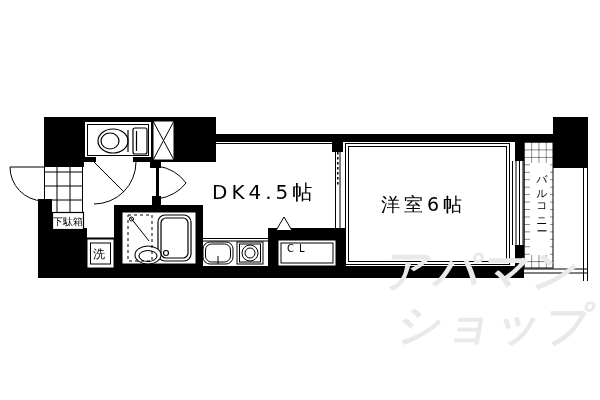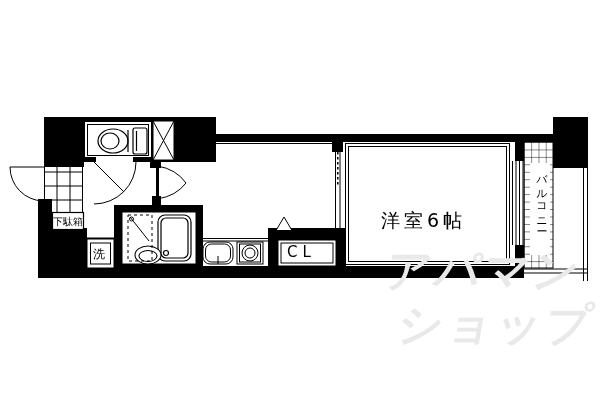--- a/index.html
+++ b/index.html
@@ -3,22 +3,22 @@
 <meta charset="utf-8">
 <style>
   html,body{margin:0;padding:0;background:#ffffff;}
   #stage{
     position:relative;width:600px;height:400px;background:#ffffff;overflow:hidden;
     font-family:"DejaVu Sans","Liberation Sans",sans-serif;color:#000;
   }
   #plan-svg{position:absolute;left:0;top:0;z-index:1;}
   .lbl{position:absolute;z-index:3;color:#000;white-space:nowrap;}
   .lbl-dk{left:212px;top:179px;font-size:20px;letter-spacing:4px;font-weight:400;}
-  .lbl-western{left:381px;top:192px;font-size:19px;letter-spacing:4px;margin-top:16px;}
-  .lbl-cl{left:287px;top:243px;font-size:15px;letter-spacing:5px;}
+  .lbl-western{left:381px;top:192px;font-size:19px;letter-spacing:4px;}
+  .lbl-cl{left:287px;top:243px;font-size:10px;letter-spacing:5px;}
   .lbl-shoe{left:53px;top:215px;width:30px;font-size:10px;letter-spacing:0px;text-align:center;}
   .lbl-washer{left:93px;top:246px;font-size:12px;}
   .lbl-balcony{
     left:532px;top:167px;height:92px;font-size:11px;letter-spacing:2px;
     writing-mode:vertical-rl;text-orientation:upright;line-height:18px;
   }
   .watermark{
     position:absolute;z-index:2;color:#e9e9e9;font-weight:700;
     font-size:45px;letter-spacing:3px;transform:skewX(-10deg);white-space:nowrap;
   }
@@ -161,18 +161,19 @@
     </g>
     <g fill="none" stroke="#000" stroke-width="1">
       <path d="M524,269 H588 M524,273 H588"></path>
       <path d="M583.5,168 V281 M587.5,168 V281"></path>
     </g>
   </svg>
 
   <div class="watermark wm1">アパマン</div>
   <div class="watermark wm2">ショップ</div>
 
+  <div class="lbl lbl-dk">DK4.5帖</div>
   <div class="lbl lbl-western">洋室6帖</div>
   <div class="lbl lbl-cl">CL</div>
   <div class="lbl lbl-shoe">下駄箱</div>
   <div class="lbl lbl-washer">洗</div>
   <div class="lbl lbl-balcony">バルコニー</div>
 </div>
 
 </body></html>

